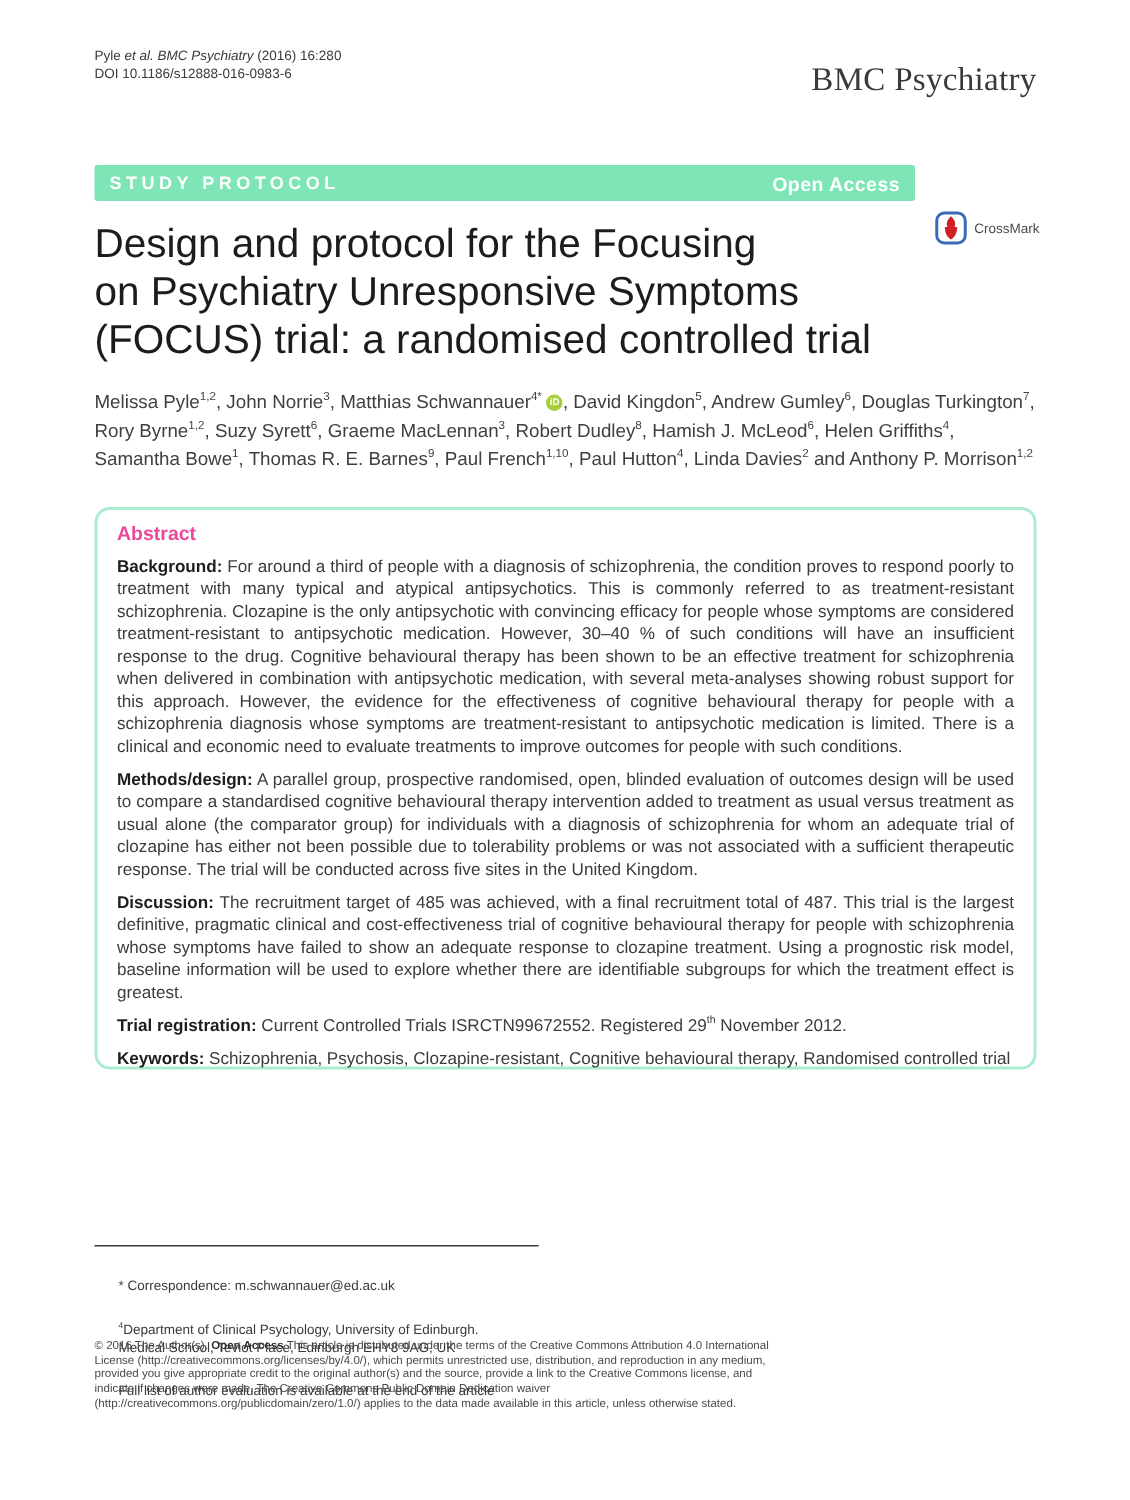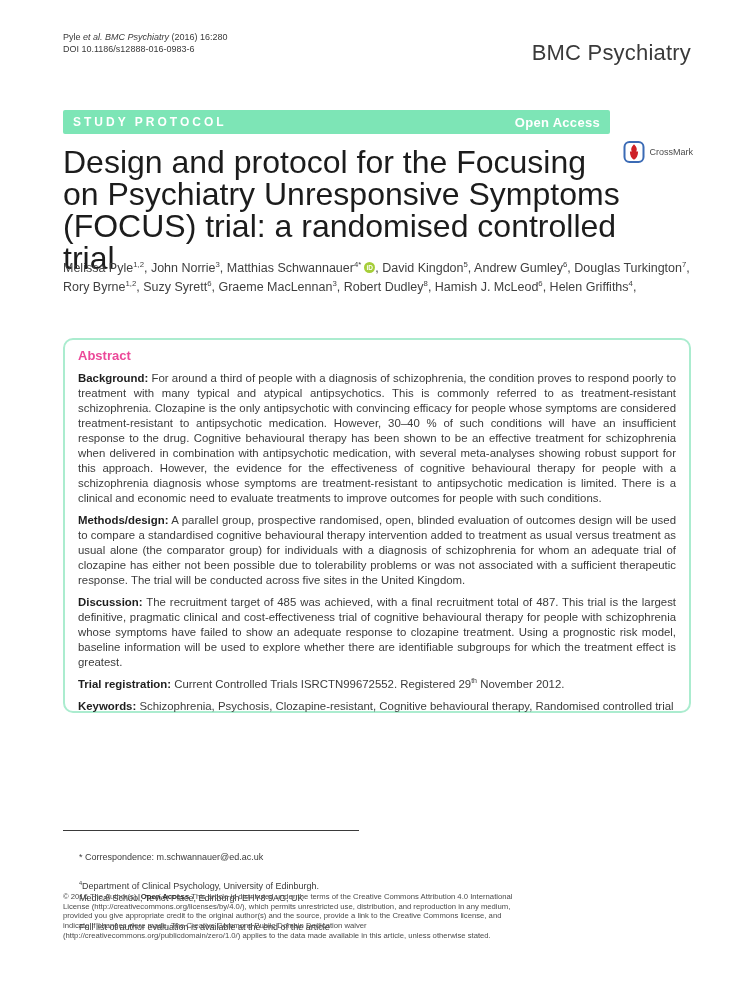--- a/index.html
+++ b/index.html
@@ -5,38 +5,38 @@
   html, body { margin:0; padding:0; }
   body {
     width:753px; height:1000px; background:#ffffff; position:relative;
     font-family:"Liberation Sans", sans-serif; color:#3b3b3b;
     -webkit-font-smoothing:antialiased;
   }
   .page { position:absolute; inset:0; overflow:hidden; }
 
   
   .header-meta { position:absolute; left:63px; top:31px; font-size:9px; line-height:12px; color:#3a3a3a; }
-  .journal-name { position:absolute; right:62px; top:40px; font-size:22px; color:#3a3a3a; letter-spacing:0.2px; }
+  .journal-name { position:absolute; right:62px; top:40px; font-size:22px; color:#3a3a3a; letter-spacing:0.2px;font-family:Liberation Serif, serif; }
 
   
   .banner {
     position:absolute; left:63px; top:110px; width:547px; height:24px;
     background:#7de5b6; border-radius:2px; color:#ffffff; font-weight:bold;
     display:flex; align-items:center; justify-content:space-between;
     padding:0 10px; box-sizing:border-box;
   }
   .banner-left { font-size:12px; letter-spacing:3px; }
   .banner-right { font-size:13px; letter-spacing:0.3px; }
 
   
   .crossmark { position:absolute; right:60px; top:140px; display:flex; align-items:center; gap:4px; }
   .crossmark-label { font-size:9px; color:#4a4a4a; }
 
   
-  .title { position:absolute; left:63px; top:146px; width:590px; font-size:32px; line-height:32px; color:#1c1c1c; }
+  .title { position:absolute; left:63px; top:146px; width:590px; font-size:27px; line-height:32px; color:#1c1c1c; }
   .authors { position:absolute; left:63px; top:259px; width:628px; font-size:12.5px; line-height:19px; color:#3f3f3f; }
   .authors sup, .footnotes sup, .abs-p sup { font-size:0.62em; line-height:0; }
   .inline-orcid {
     display:inline-block; width:11px; height:11px; background:#a6ce39; border-radius:50%;
     color:#ffffff; font-size:6.5px; font-weight:bold; text-align:center; line-height:11px;
     vertical-align:-1px; margin-left:3px; position:relative; top:-3px;
   }
 
   
   .abstract-box {
@@ -91,20 +91,21 @@
 
   <div class="title">
     <div>Design and protocol for the Focusing</div>
     <div>on Psychiatry Unresponsive Symptoms</div>
     <div>(FOCUS) trial: a randomised controlled trial</div>
   </div>
 
   <div class="authors">
     <div>Melissa Pyle<sup>1,2</sup>, John Norrie<sup>3</sup>, Matthias Schwannauer<sup>4*</sup><span class="inline-orcid">iD</span>, David Kingdon<sup>5</sup>, Andrew Gumley<sup>6</sup>, Douglas Turkington<sup>7</sup>,</div>
     <div>Rory Byrne<sup>1,2</sup>, Suzy Syrett<sup>6</sup>, Graeme MacLennan<sup>3</sup>, Robert Dudley<sup>8</sup>, Hamish J. McLeod<sup>6</sup>, Helen Griffiths<sup>4</sup>,</div>
+    <div>Samantha Bowe<sup>1</sup>, Thomas R. E. Barnes<sup>9</sup>, Paul French<sup>1,10</sup>, Paul Hutton<sup>4</sup>, Linda Davies<sup>2</sup> and Anthony P. Morrison<sup>1,2</sup></div>
   </div>
 
   <div class="abstract-box">
     <p class="abstract-heading">Abstract</p>
 
     <p class="abs-p"><b>Background:</b><span> For around a third of people with a diagnosis of schizophrenia, the condition proves to respond poorly to treatment with many typical and atypical antipsychotics. This is commonly referred to as treatment-resistant schizophrenia. Clozapine is the only antipsychotic with convincing efficacy for people whose symptoms are considered treatment-resistant to antipsychotic medication. However, 30–40 % of such conditions will have an insufficient response to the drug. Cognitive behavioural therapy has been shown to be an effective treatment for schizophrenia when delivered in combination with antipsychotic medication, with several meta-analyses showing robust support for this approach. However, the evidence for the effectiveness of cognitive behavioural therapy for people with a schizophrenia diagnosis whose symptoms are treatment-resistant to antipsychotic medication is limited. There is a clinical and economic need to evaluate treatments to improve outcomes for people with such conditions.</span></p>
 
     <p class="abs-p"><b>Methods/design:</b><span> A parallel group, prospective randomised, open, blinded evaluation of outcomes design will be used to compare a standardised cognitive behavioural therapy intervention added to treatment as usual versus treatment as usual alone (the comparator group) for individuals with a diagnosis of schizophrenia for whom an adequate trial of clozapine has either not been possible due to tolerability problems or was not associated with a sufficient therapeutic response. The trial will be conducted across five sites in the United Kingdom.</span></p>
 
     <p class="abs-p"><b>Discussion:</b><span> The recruitment target of 485 was achieved, with a final recruitment total of 487. This trial is the largest definitive, pragmatic clinical and cost-effectiveness trial of cognitive behavioural therapy for people with schizophrenia whose symptoms have failed to show an adequate response to clozapine treatment. Using a prognostic risk model, baseline information will be used to explore whether there are identifiable subgroups for which the treatment effect is greatest.</span></p>

